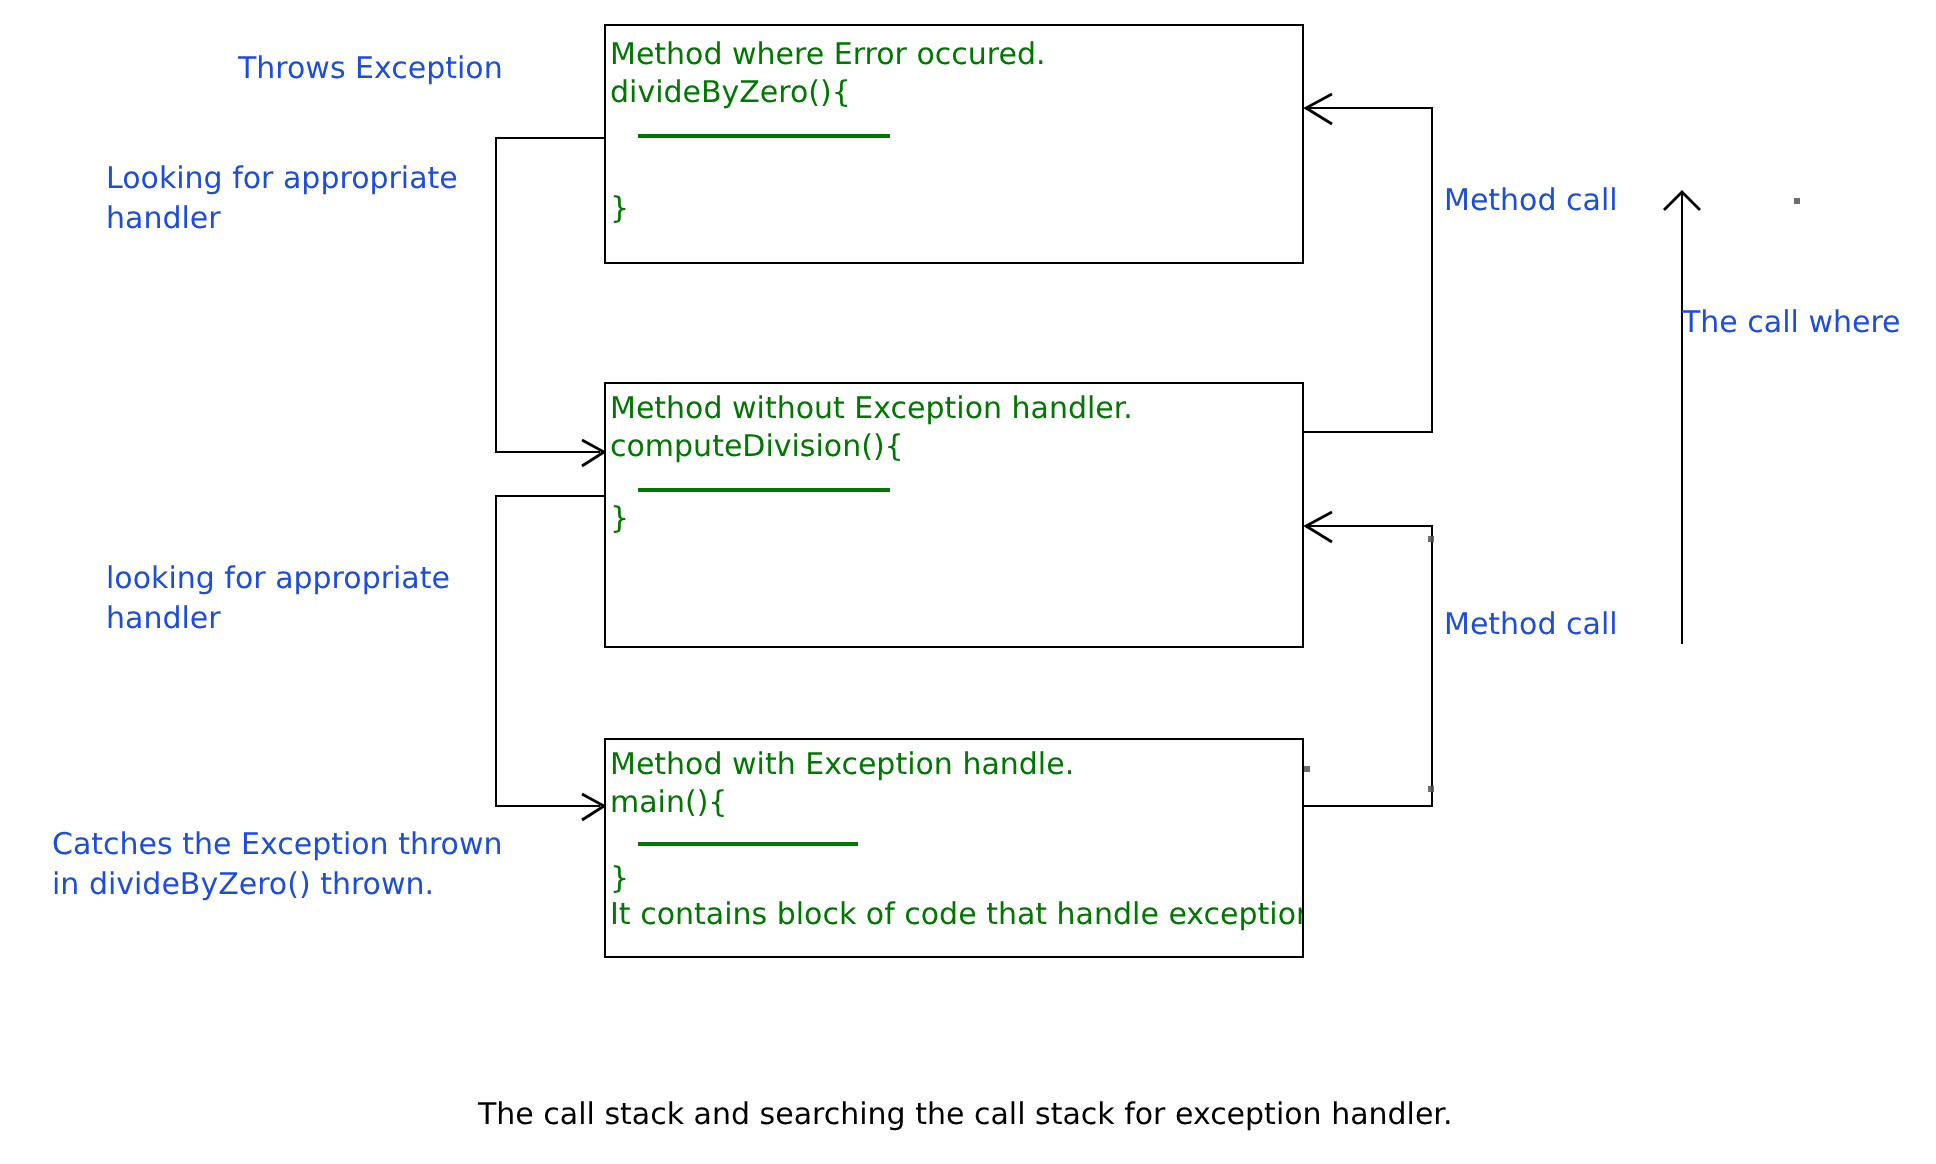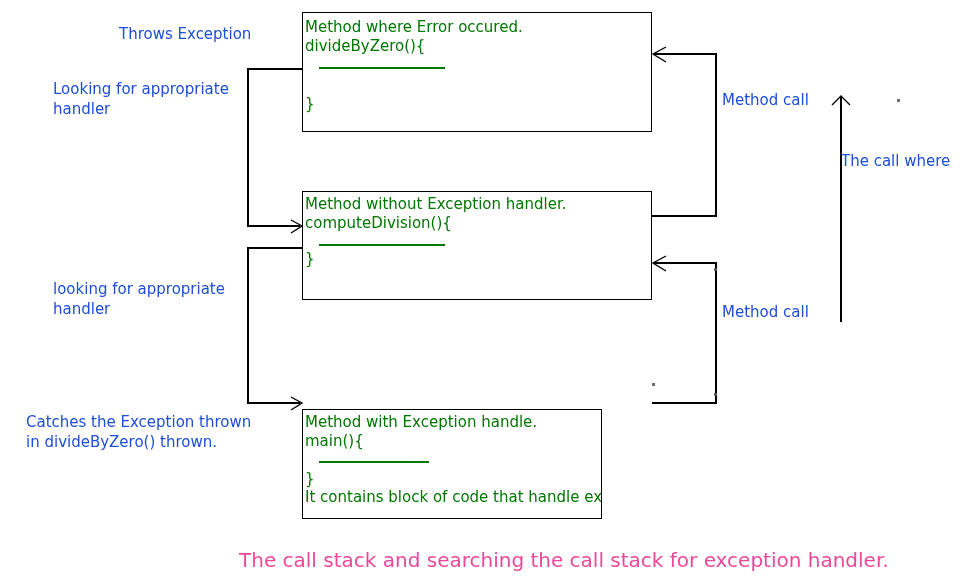--- a/index.html
+++ b/index.html
@@ -42,22 +42,22 @@
   .lbl{
     position:absolute;
     white-space:pre;
     font-size:15px;
     line-height:20px;
     color:#1d4ed8;
   }
   .caption{
     position:absolute;
     white-space:pre;
-    font-size:20px;
-    color:#ec4899;
+    font-size:15px;
+    color:#000000;
   }
 </style>
 </head>
 <body>
 
 <div id="stage">
 
   <svg id="wires" viewBox="0 0 968 582" width="968" height="582" xmlns="http://www.w3.org/2000/svg">
     <g fill="none" stroke="#000000" stroke-width="1.4" shape-rendering="crispEdges">
 
@@ -88,28 +88,28 @@
     </g>
   </svg>
 
   <div class="mbox" style="left:302px;top:12px;width:350px;height:120px;">
     <div class="codeline" style="top:5px;">Method where Error occured.</div>
     <div class="codeline" style="top:24px;">divideByZero(){</div>
     <div class="rule" style="left:16px;top:54px;width:126px;"></div>
     <div class="codeline" style="top:82px;">}</div>
   </div>
 
-  <div class="mbox" style="left:302px;top:191px;width:350px;height:109px;">
+  <div class="mbox" style="left:302px;top:191px;width:350px;height:133px;">
     <div class="codeline" style="top:3px;">Method without Exception handler.</div>
     <div class="codeline" style="top:22px;">computeDivision(){</div>
     <div class="rule" style="left:16px;top:52px;width:126px;"></div>
     <div class="codeline" style="top:58px;">}</div>
   </div>
 
-  <div class="mbox" style="left:302px;top:369px;width:300px;height:110px;margin-top:40px;">
+  <div class="mbox" style="left:302px;top:369px;width:350px;height:110px;">
     <div class="codeline" style="top:3px;">Method with Exception handle.</div>
     <div class="codeline" style="top:22px;text-align:right;">main(){</div>
     <div class="rule" style="left:16px;top:51px;width:110px;"></div>
     <div class="codeline" style="top:60px;">}</div>
     <div class="codeline" style="top:78px;">It contains block of code that handle exception.</div>
   </div>
 
   <div class="lbl" style="left:119px;top:24px;">Throws Exception</div>
 
   <div style="position:absolute;left:53px;top:79px;">

